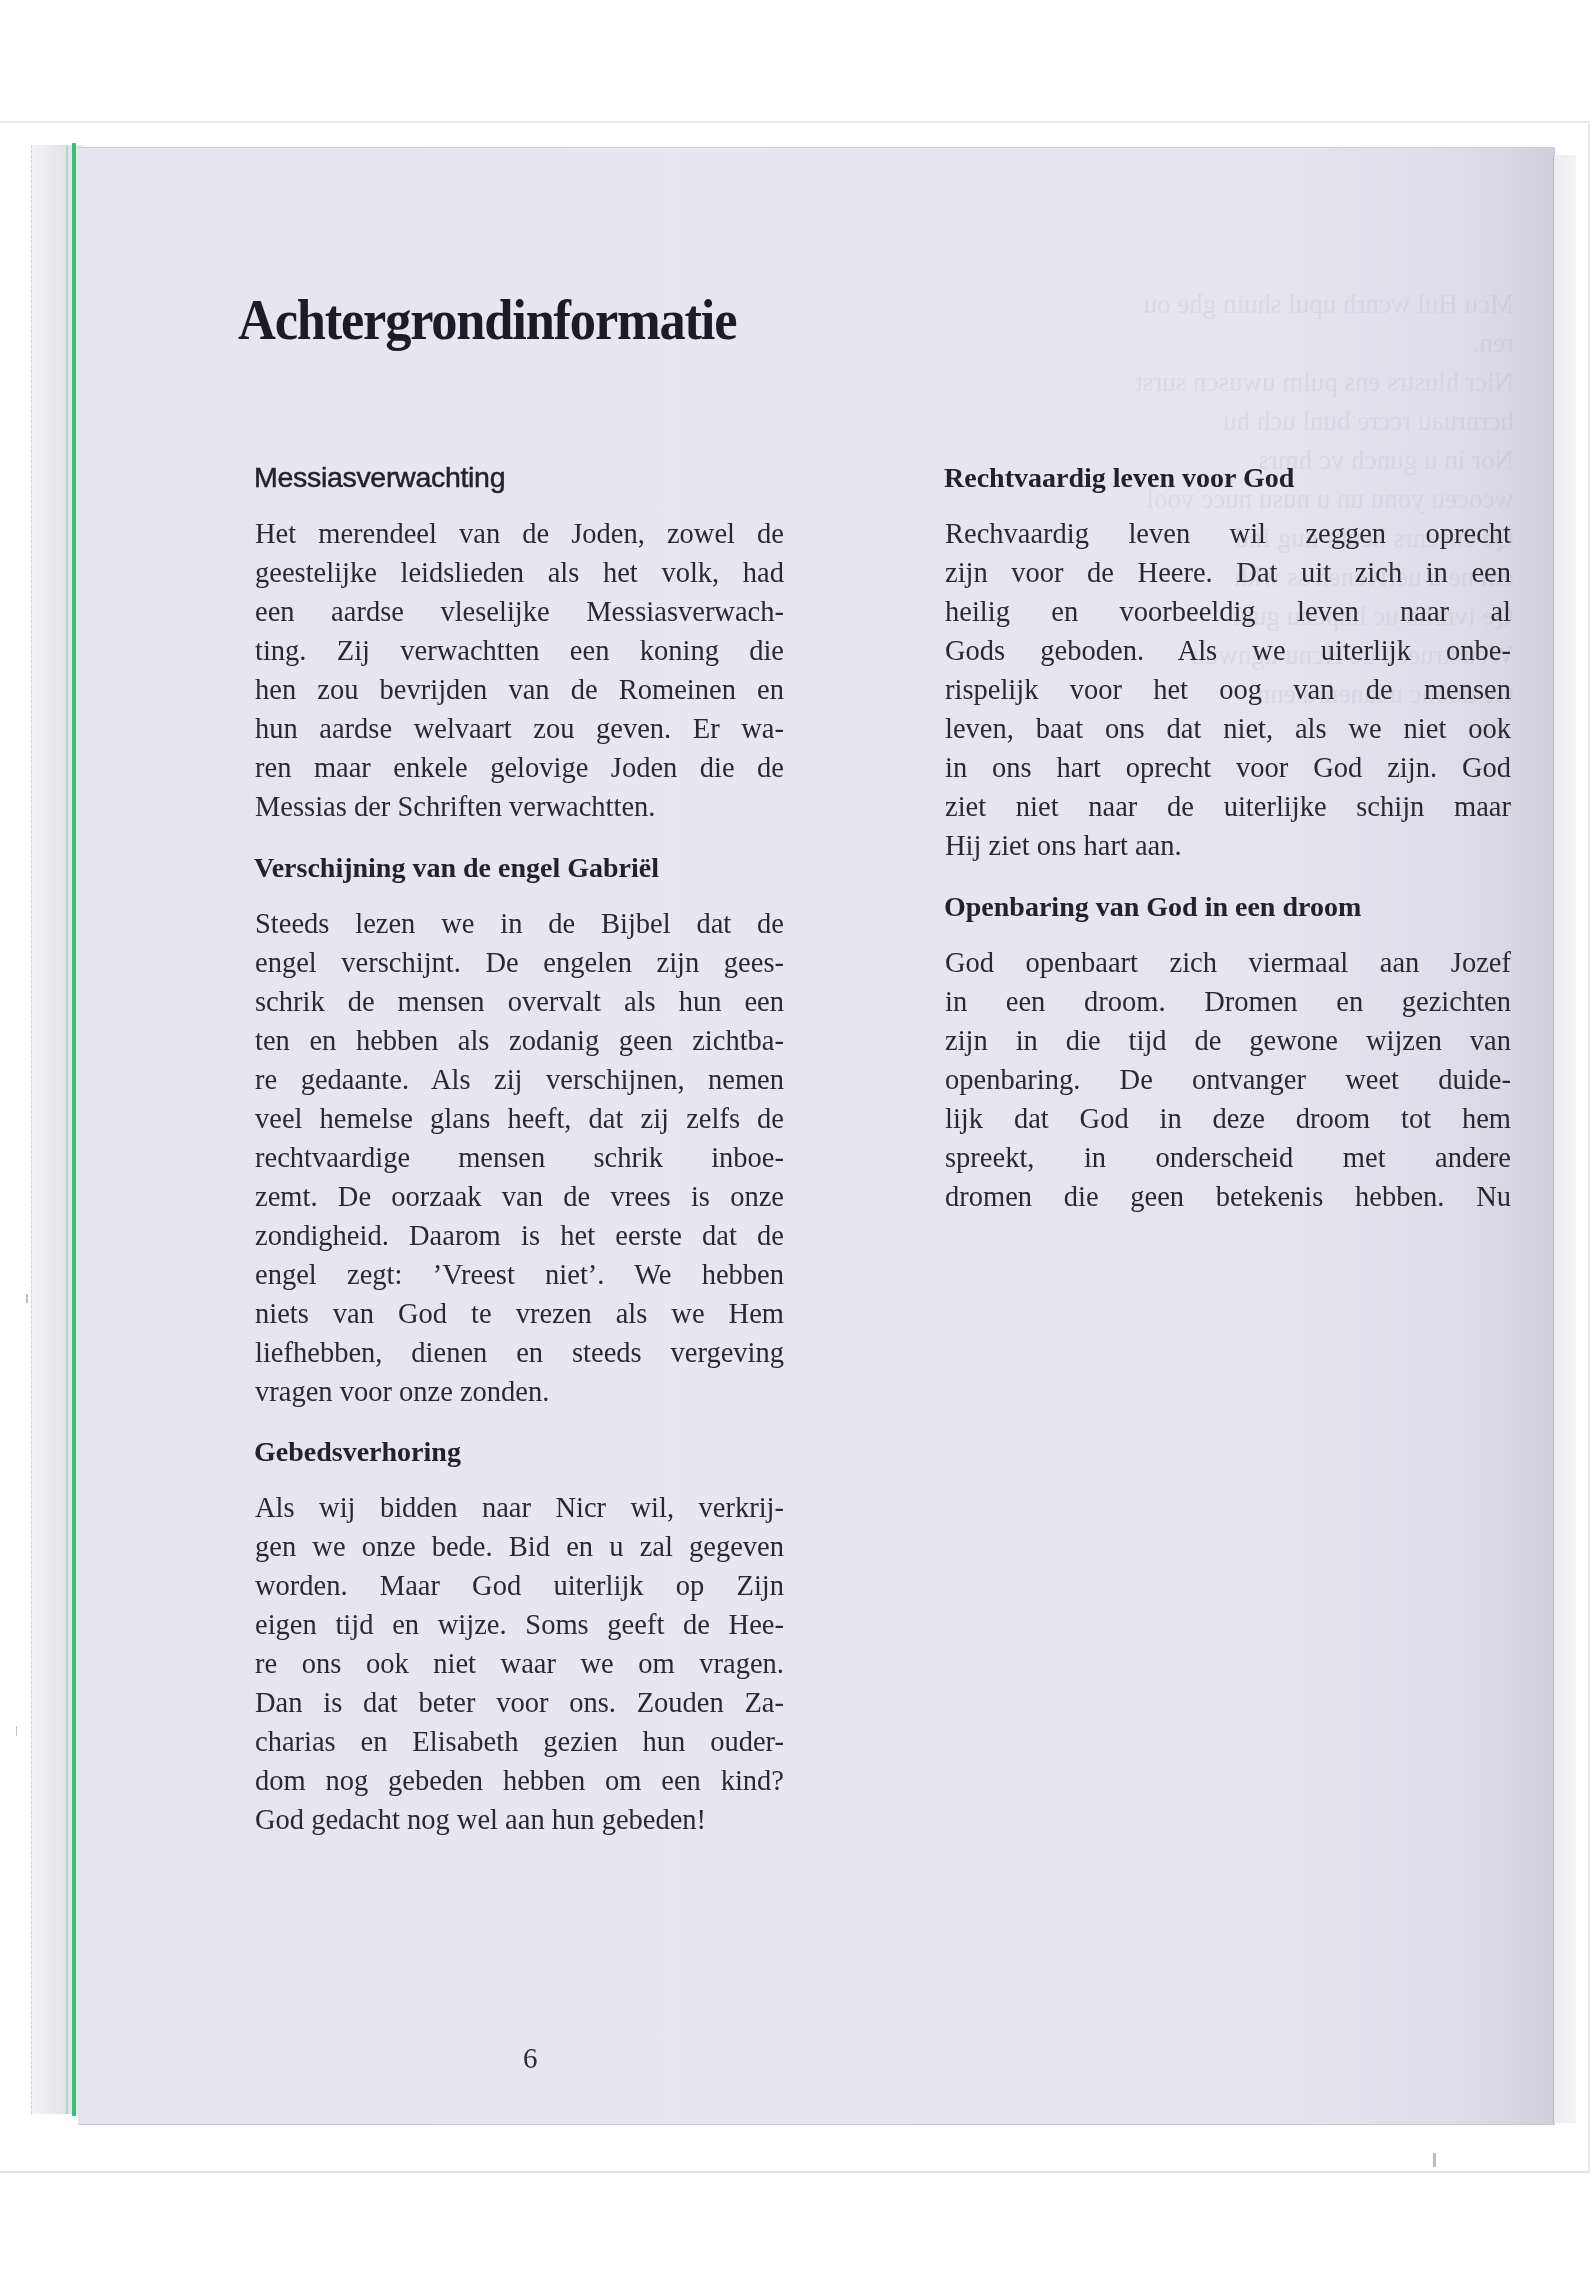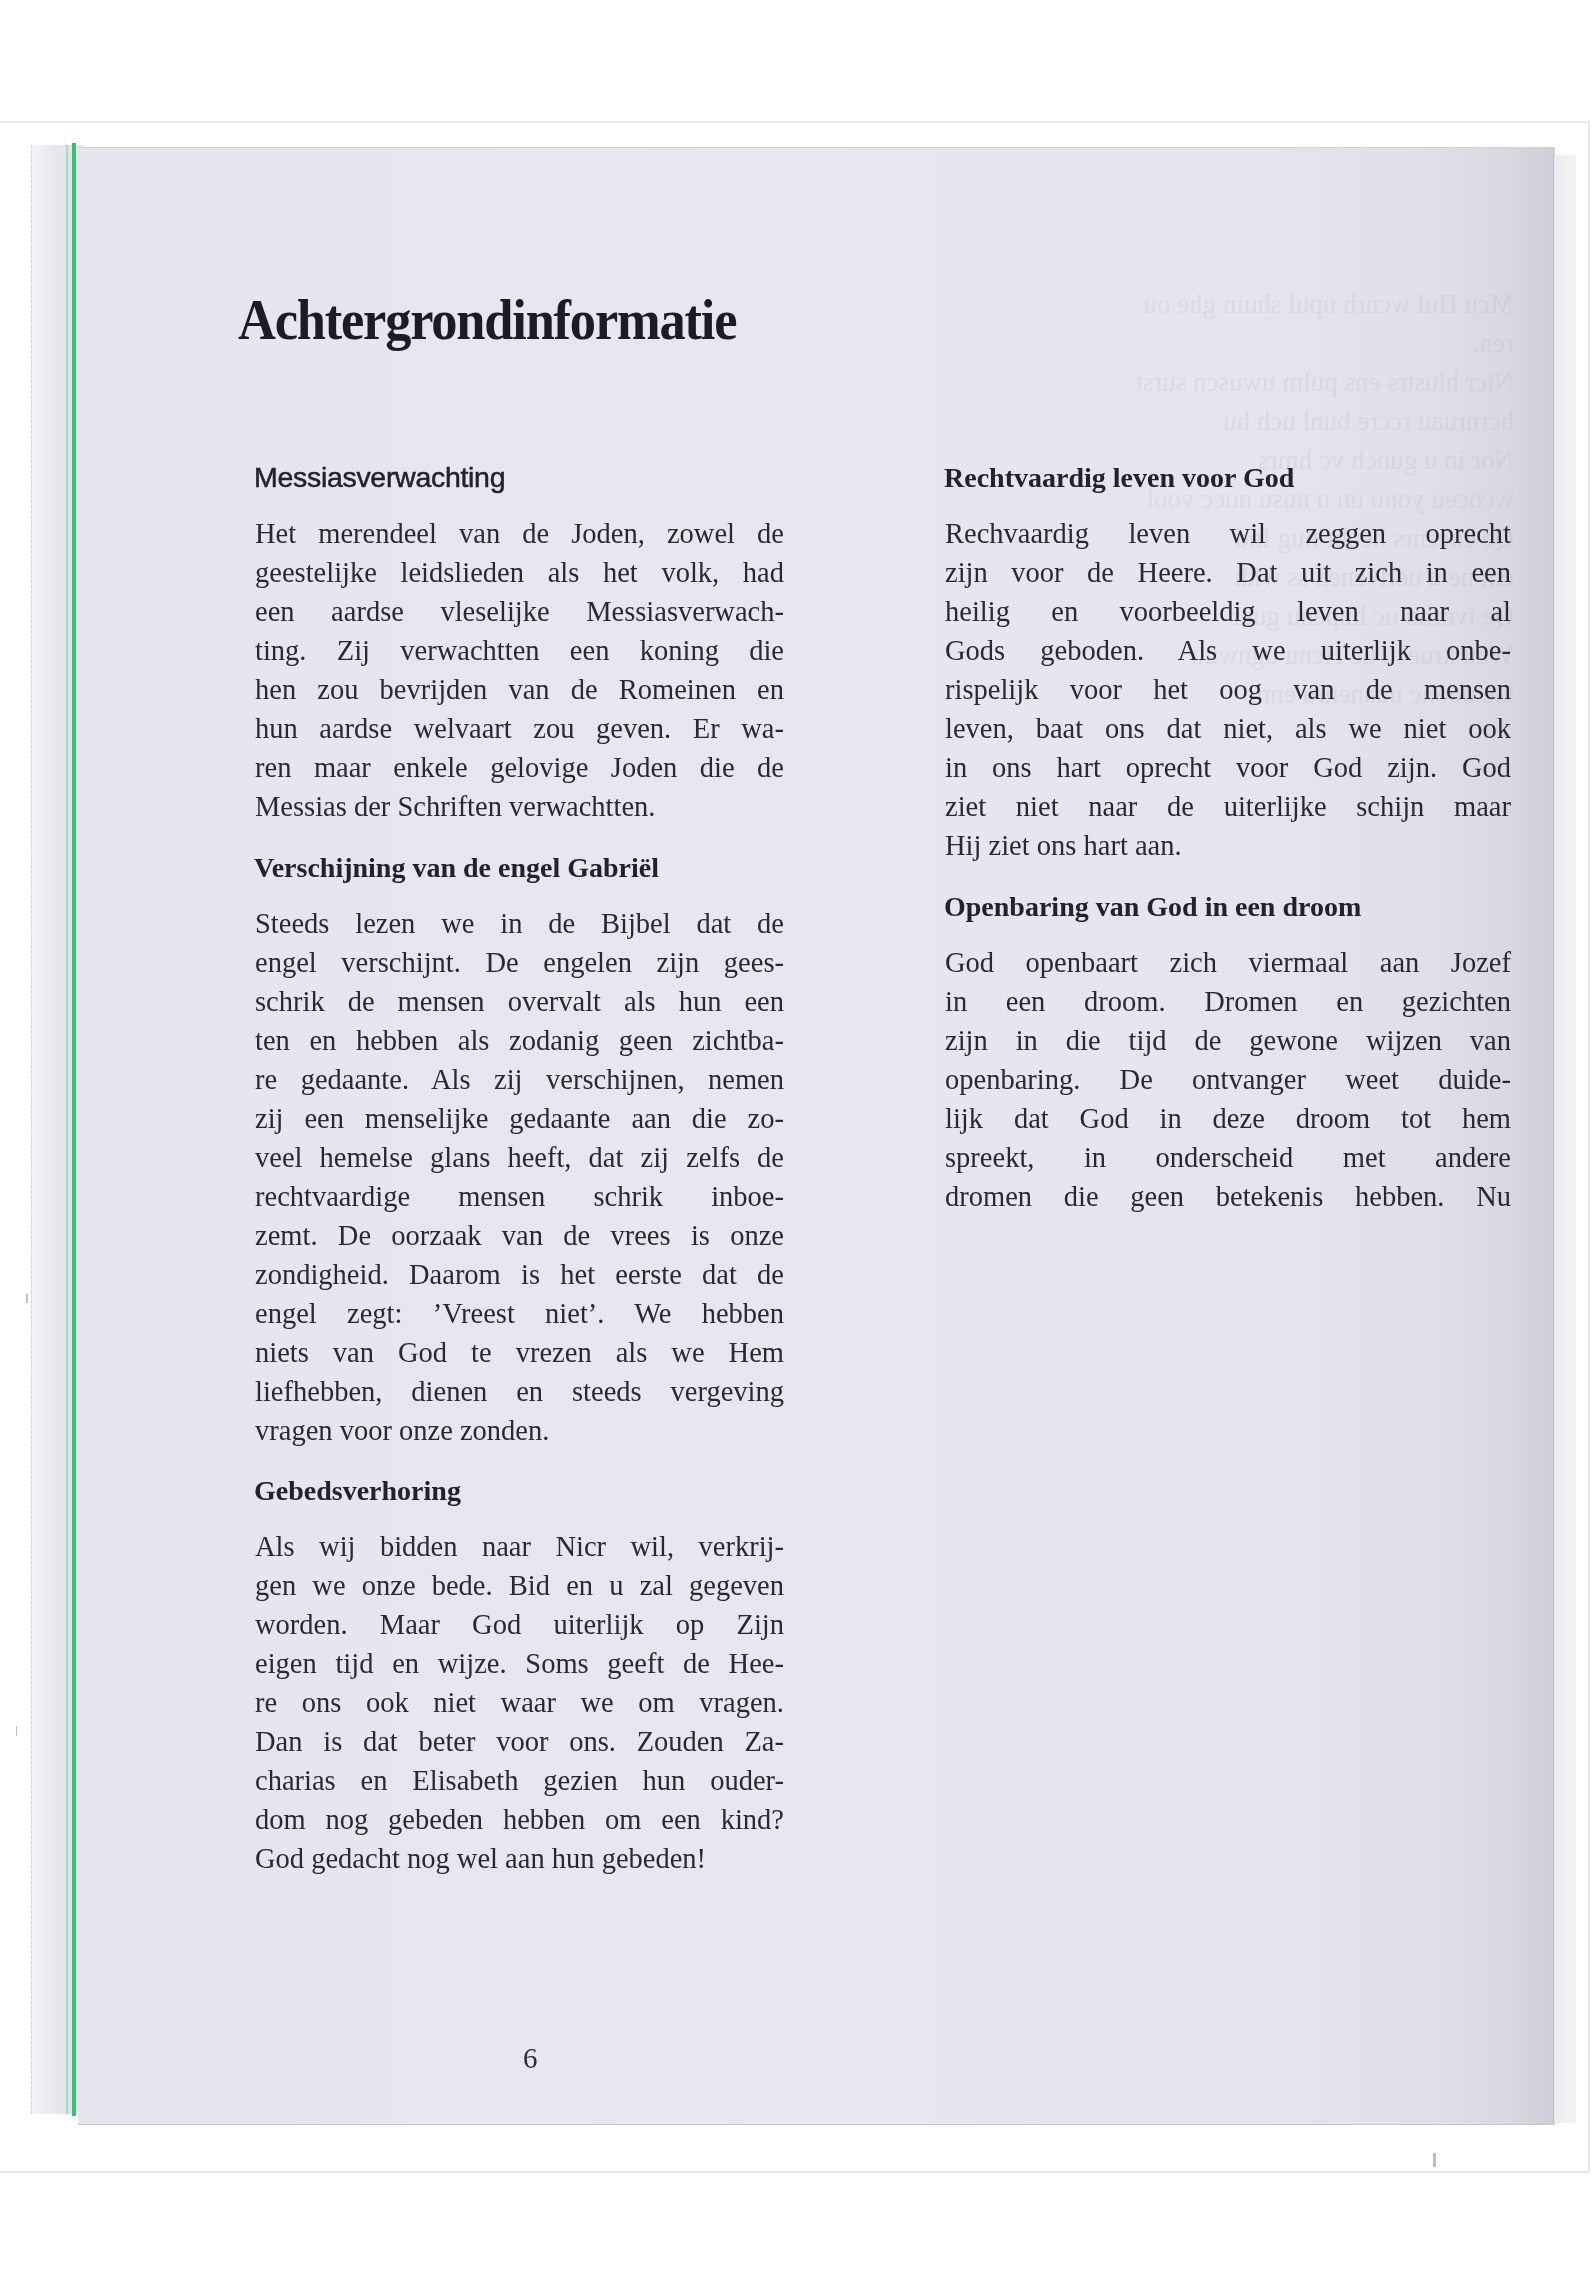--- a/index.html
+++ b/index.html
@@ -177,21 +177,20 @@
   </div>
 
   <div class="section">
     <h2 class="section-heading">Verschijning van de engel Gabriël</h2>
     <p class="section-body">
       <span class="line">Steeds lezen we in de Bijbel dat de</span>
       <span class="line">engel verschijnt. De engelen zijn gees-</span>
       <span class="line">schrik de mensen overvalt als hun een</span>
       <span class="line">ten en hebben als zodanig geen zichtba-</span>
       <span class="line">re gedaante. Als zij verschijnen, nemen</span>
-      <span class="line">zij een menselijke gedaante aan die zo-</span>
       <span class="line">veel hemelse glans heeft, dat zij zelfs de</span>
       <span class="line">rechtvaardige mensen schrik inboe-</span>
       <span class="line">zemt. De oorzaak van de vrees is onze</span>
       <span class="line">zondigheid. Daarom is het eerste dat de</span>
       <span class="line">engel zegt: ’Vreest niet’. We hebben</span>
       <span class="line">niets van God te vrezen als we Hem</span>
       <span class="line">liefhebben, dienen en steeds vergeving</span>
       <span class="line last">vragen voor onze zonden.</span>
     </p>
   </div>

